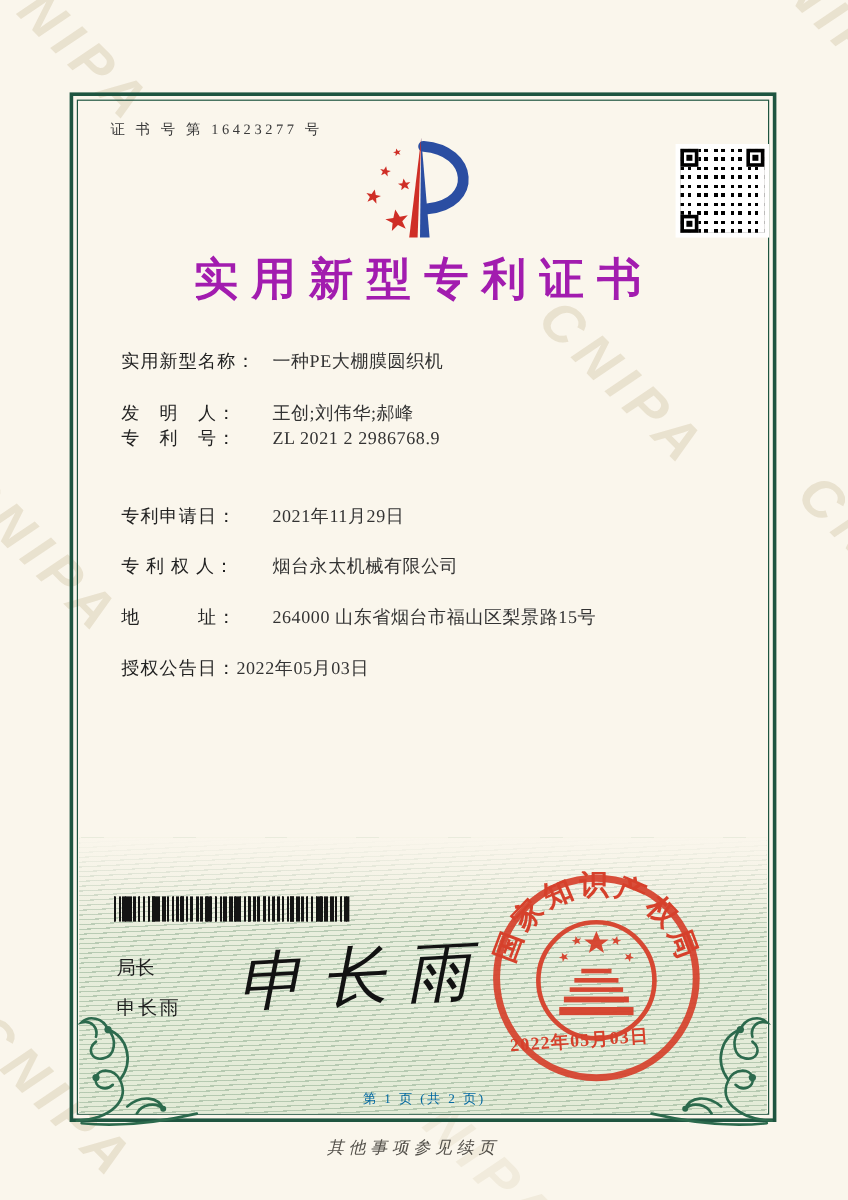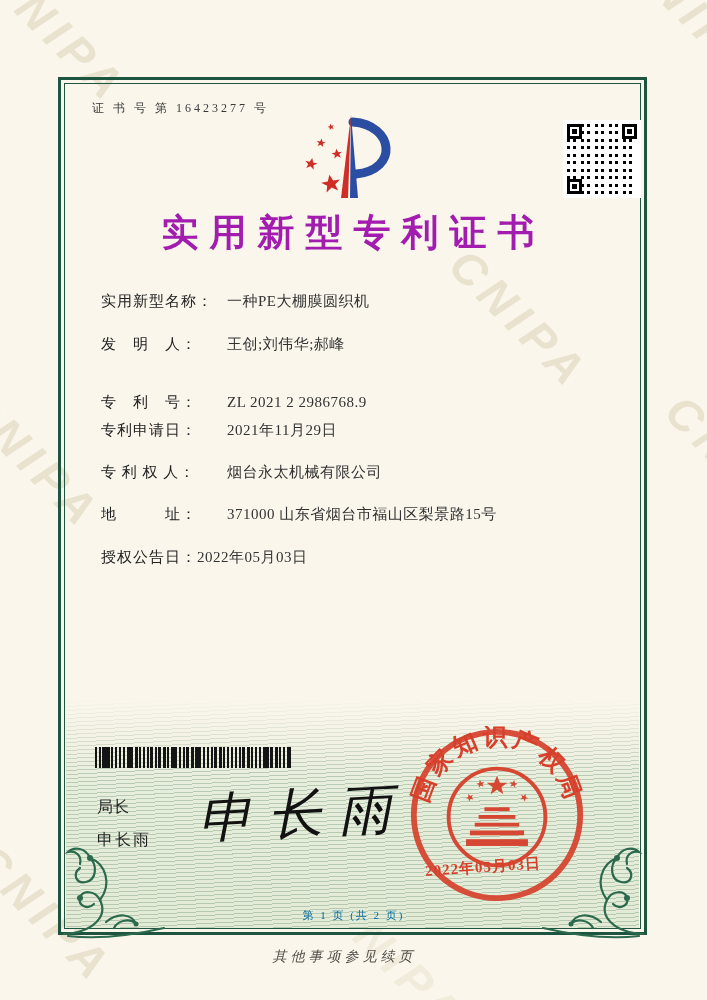--- a/index.html
+++ b/index.html
@@ -140,31 +140,31 @@
 </div>
 
 <div class="abs title">实用新型专利证书</div>
 
 <div class="frow" style="top:292px">
   <span class="flabel">实用新型名称：</span><span class="fvalue">一种PE大棚膜圆织机</span>
 </div>
 <div class="frow" style="top:335px">
   <span class="flabel">发　明　人：</span><span class="fvalue">王创;刘伟华;郝峰</span>
 </div>
-<div class="frow" style="top:393px">
+<div class="frow" style="top:356px">
   <span class="flabel">专　利　号：</span><span class="fvalue">ZL 2021 2 2986768.9</span>
 </div>
 <div class="frow" style="top:421px">
   <span class="flabel">专利申请日：</span><span class="fvalue">2021年11月29日</span>
 </div>
 <div class="frow" style="top:463px">
   <span class="flabel">专 利 权 人：</span><span class="fvalue">烟台永太机械有限公司</span>
 </div>
 <div class="frow" style="top:505px">
-  <span class="flabel">地　　　址：</span><span class="fvalue">371000 山东省烟台市福山区梨景路15号</span>
+  <span class="flabel">地　　　址：</span><span class="fvalue">264000 山东省烟台市福山区梨景路15号</span>
 </div>
 
 <div class="frow" style="top:548px">
   <span class="flabel" style="min-width:0">授权公告日：</span><span class="fvalue">2022年05月03日</span>
 </div>
 
 <div class="abs legal">
 </div>
 
 <div class="abs barcode"></div>

